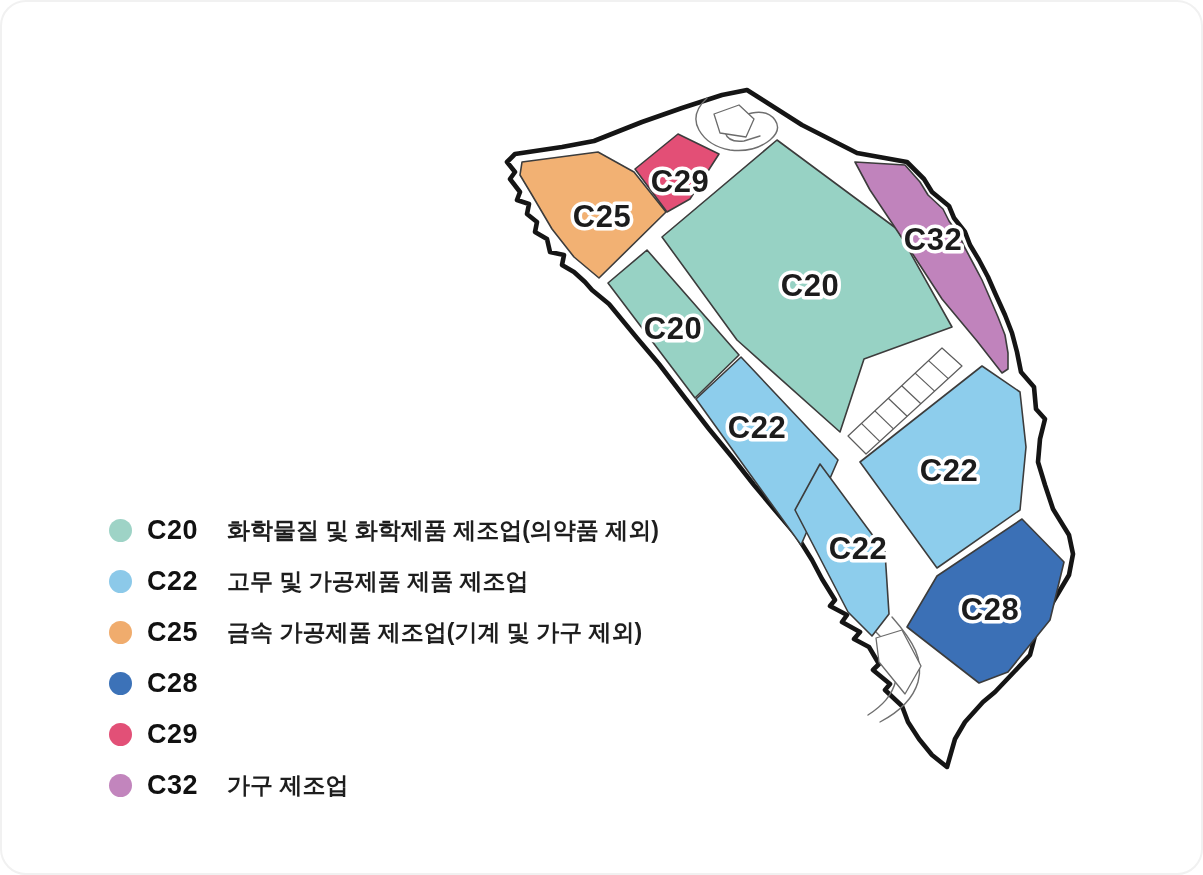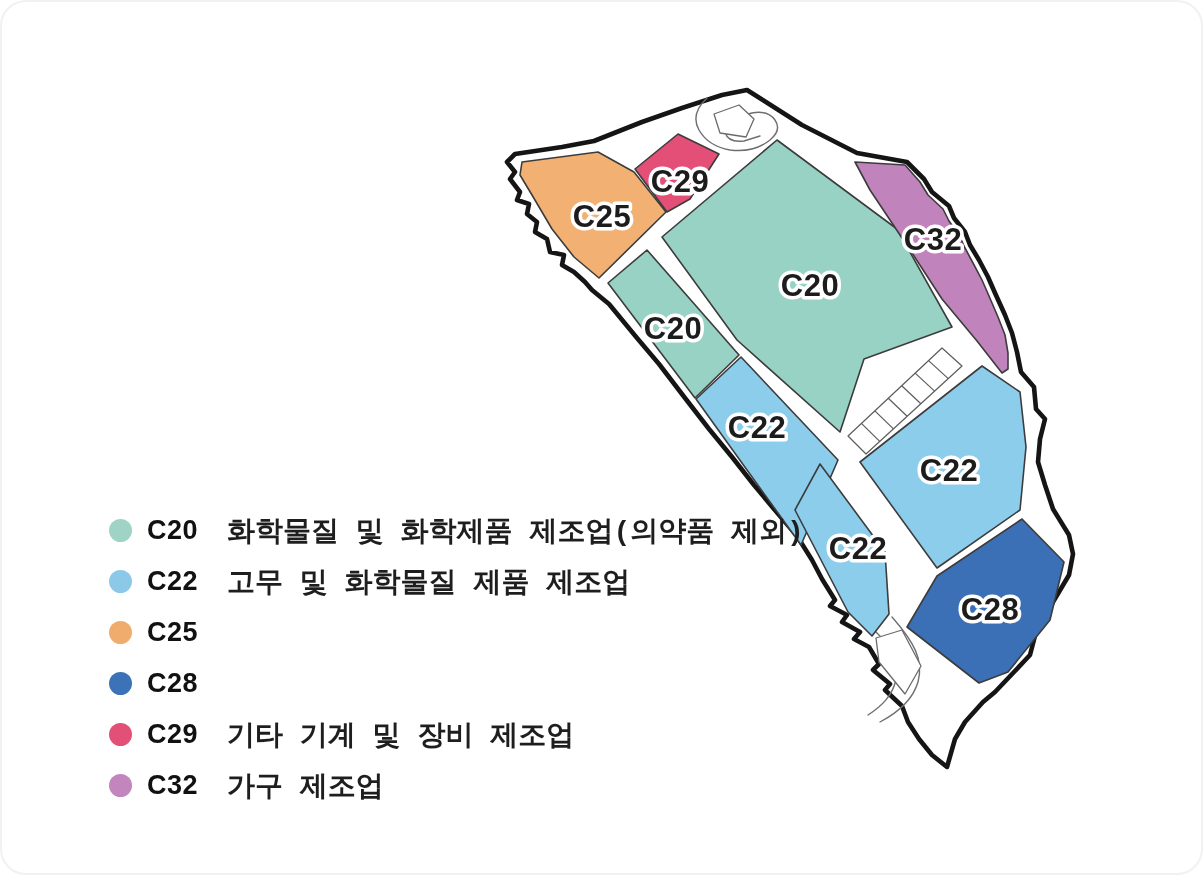--- a/index.html
+++ b/index.html
@@ -19,21 +19,21 @@
     fill:#1c1c1c;stroke:#ffffff;stroke-width:7px;paint-order:stroke;stroke-linejoin:round;
     text-anchor:middle;letter-spacing:.5px;
   }
   .legend{position:absolute;left:107px;top:503px;}
   .legend-row{display:flex;align-items:center;height:51px;}
   .legend-dot{width:23px;height:23px;border-radius:50%;flex:0 0 23px;}
   .legend-code{
     margin-left:15px;width:66px;font-size:27px;font-weight:800;color:#111111;
     letter-spacing:.5px;
   }
-  .legend-desc{margin-left:14px;font-size:28px;font-weight:600;color:#1e1e1e;white-space:nowrap;font-family:Liberation Mono, monospace;}
+  .legend-desc{margin-left:14px;font-size:23px;font-weight:600;color:#1e1e1e;white-space:nowrap;}
 </style>
 </head>
 <body>
 
 <div class="card">
   <svg id="site-map" viewBox="0 0 1203 875">
       <polygon points="745,88 800,123 855,151 905,160 922,177 930,190 947,204 952,216 963,230 968,243 977,258 986,275 993,291 1003,313 1010,331 1015,350 1019,370 1032,385 1034,407 1043,417 1038,437 1036,460 1043,483 1051,507 1067,533 1071,552 1067,573 1051,600 1034,630 1028,653 1012,670 993,690 981,700 963,720 953,737 945,765 930,753 917,737 906,720 900,704 883,688 888,682 871,668 877,662 867,645 852,637 858,630 840,620 845,613 828,604 833,598 820,577 810,558 795,534 772,507 752,483 730,455 707,427 683,396 657,362 635,336 607,302 590,288 583,280 572,270 560,263 562,253 548,250 545,237 533,230 535,220 525,212 527,202 515,198 518,190 508,177 513,170 505,160 513,152 560,145 592,139 640,120 680,106 720,93" class="boundary"></polygon>
       <path d="M705,96 Q688,112 697,128 Q706,144 728,148 Q752,151 768,138 Q780,128 773,118 Q766,108 750,111 L734,115 Q720,119 723,130 Q726,141 742,139 L758,134" class="road-line"></path>
       <path d="M890,615 C912,640 922,658 916,680 C911,697 897,710 878,720" class="road-line"></path>
       <path d="M872,628 C890,645 898,661 894,678 C890,694 880,704 866,713" class="road-line"></path>
@@ -67,34 +67,34 @@
     </svg>
   <div class="legend" id="legend">
       <div class="legend-row">
         <span class="legend-dot" style="background: rgb(158, 211, 198);"></span>
         <span class="legend-code">C20</span>
         <span class="legend-desc">화학물질 및 화학제품 제조업(의약품 제외)</span>
       </div>
       <div class="legend-row">
         <span class="legend-dot" style="background: rgb(140, 201, 233);"></span>
         <span class="legend-code">C22</span>
-        <span class="legend-desc">고무 및 화학물질 제품 제조업</span>
+        <span class="legend-desc">고무 및 가공제품 제품 제조업</span>
       </div>
       <div class="legend-row">
         <span class="legend-dot" style="background: rgb(240, 172, 109);"></span>
         <span class="legend-code">C25</span>
+        <span class="legend-desc">금속 가공제품 제조업(기계 및 가구 제외)</span>
       </div>
       <div class="legend-row">
         <span class="legend-dot" style="background: rgb(60, 114, 184);"></span>
         <span class="legend-code">C28</span>
       </div>
       <div class="legend-row">
         <span class="legend-dot" style="background: rgb(226, 80, 119);"></span>
         <span class="legend-code">C29</span>
-        <span class="legend-desc">기타 기계 및 장비 제조업</span>
       </div>
       <div class="legend-row">
         <span class="legend-dot" style="background: rgb(194, 133, 189);"></span>
         <span class="legend-code">C32</span>
         <span class="legend-desc">가구 제조업</span>
       </div>
     </div>
 </div>
 
 </body></html>

